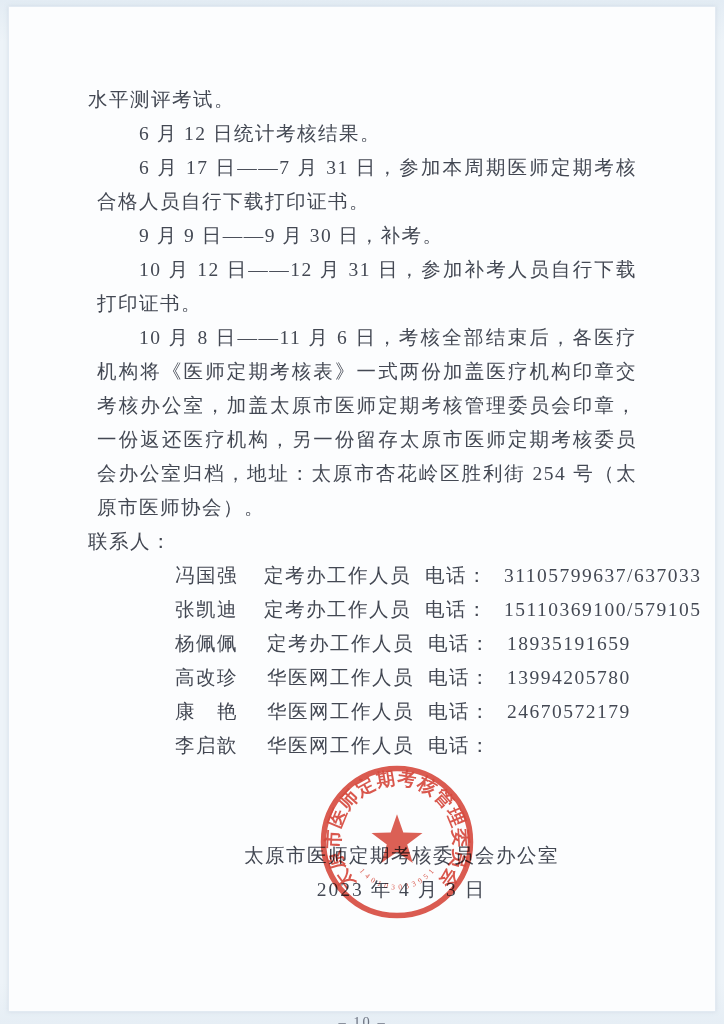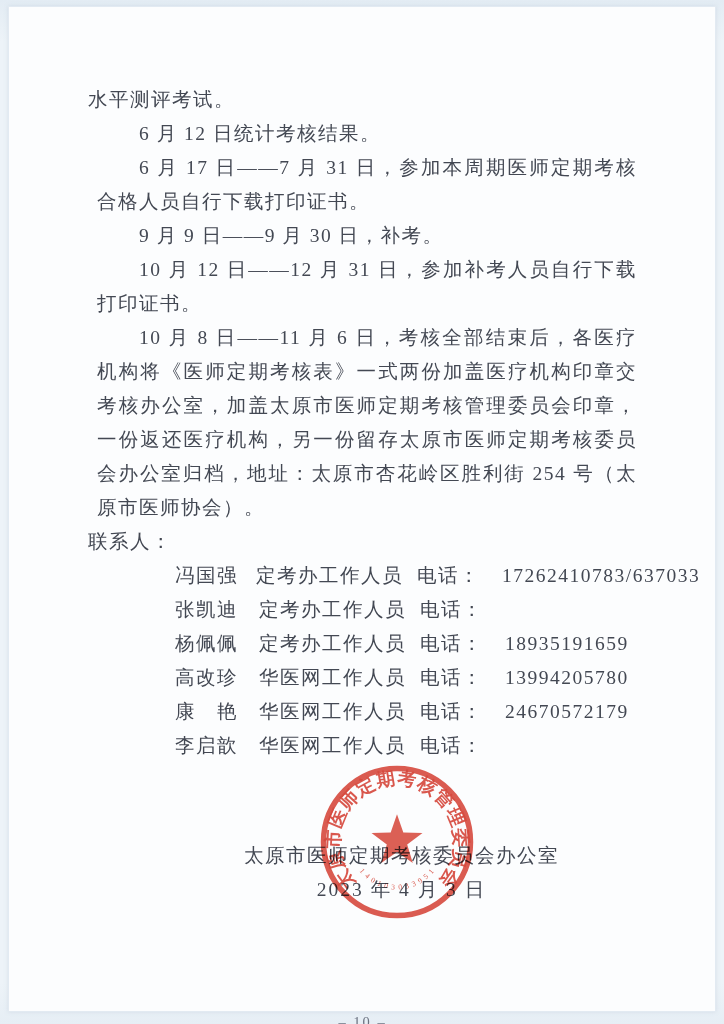--- a/index.html
+++ b/index.html
@@ -27,23 +27,23 @@
     padding: 76px 78px 0 79px;
     color: #434853;
     font-size: 19.5px;
     line-height: 34px;
     letter-spacing: 1.5px;
   }
   p.body-line { text-align: justify; }
   p.indent { text-indent: 42px; margin-left: 9px; }
   .contacts { margin-left: 87px; }
   .contact-row { display: flex; line-height: 34px; white-space: nowrap; }
-  .contact-name { width: 66px; margin-right: 18px; }
+  .contact-name { width: 66px; margin-right: 26px; }
   .contact-role { margin-right: 14px; }
-  .contact-phone-label { margin-right: 22px; }
+  .contact-phone-label { margin-right: 16px; }
   .closing {
     position: relative;
     height: 170px;
     text-align: center;
     padding-left: 78px;
   }
   .sig-org { padding-top: 76px; line-height: 34px; }
   .sig-date { line-height: 34px; letter-spacing: 2px; }
   .seal {
     position: absolute;
@@ -75,26 +75,27 @@
       <p class="body-line indent">9 月 9 日——9 月 30 日，补考。</p>
       <p class="body-line indent">10 月 12 日——12 月 31 日，参加补考人员自行下载打印证书。</p>
       <p class="body-line indent">10 月 8 日——11 月 6 日，考核全部结束后，各医疗机构将《医师定期考核表》一式两份加盖医疗机构印章交考核办公室，加盖太原市医师定期考核管理委员会印章，一份返还医疗机构，另一份留存太原市医师定期考核委员会办公室归档，地址：太原市杏花岭区胜利街 254 号（太原市医师协会）。</p>
       <p class="body-line">联系人：</p>
 
       <div class="contacts">
         <div class="contact-row">
           <span class="contact-name">冯国强</span>
           <span class="contact-role">定考办工作人员</span>
           <span class="contact-phone-label">电话：</span>
-          <span class="contact-phone">17262410783/637033</span>
+          <span class="contact-phone">31105799637/637033</span>
         </div>
         <div class="contact-row">
           <span class="contact-name">张凯迪</span>
           <span class="contact-role">定考办工作人员</span>
           <span class="contact-phone-label">电话：</span>
+          <span class="contact-phone">15110369100/579105</span>
         </div>
         <div class="contact-row">
           <span class="contact-name">杨佩佩</span>
           <span class="contact-role">定考办工作人员</span>
           <span class="contact-phone-label">电话：</span>
           <span class="contact-phone">18935191659</span>
         </div>
         <div class="contact-row">
           <span class="contact-name">高改珍</span>
           <span class="contact-role">华医网工作人员</span>

